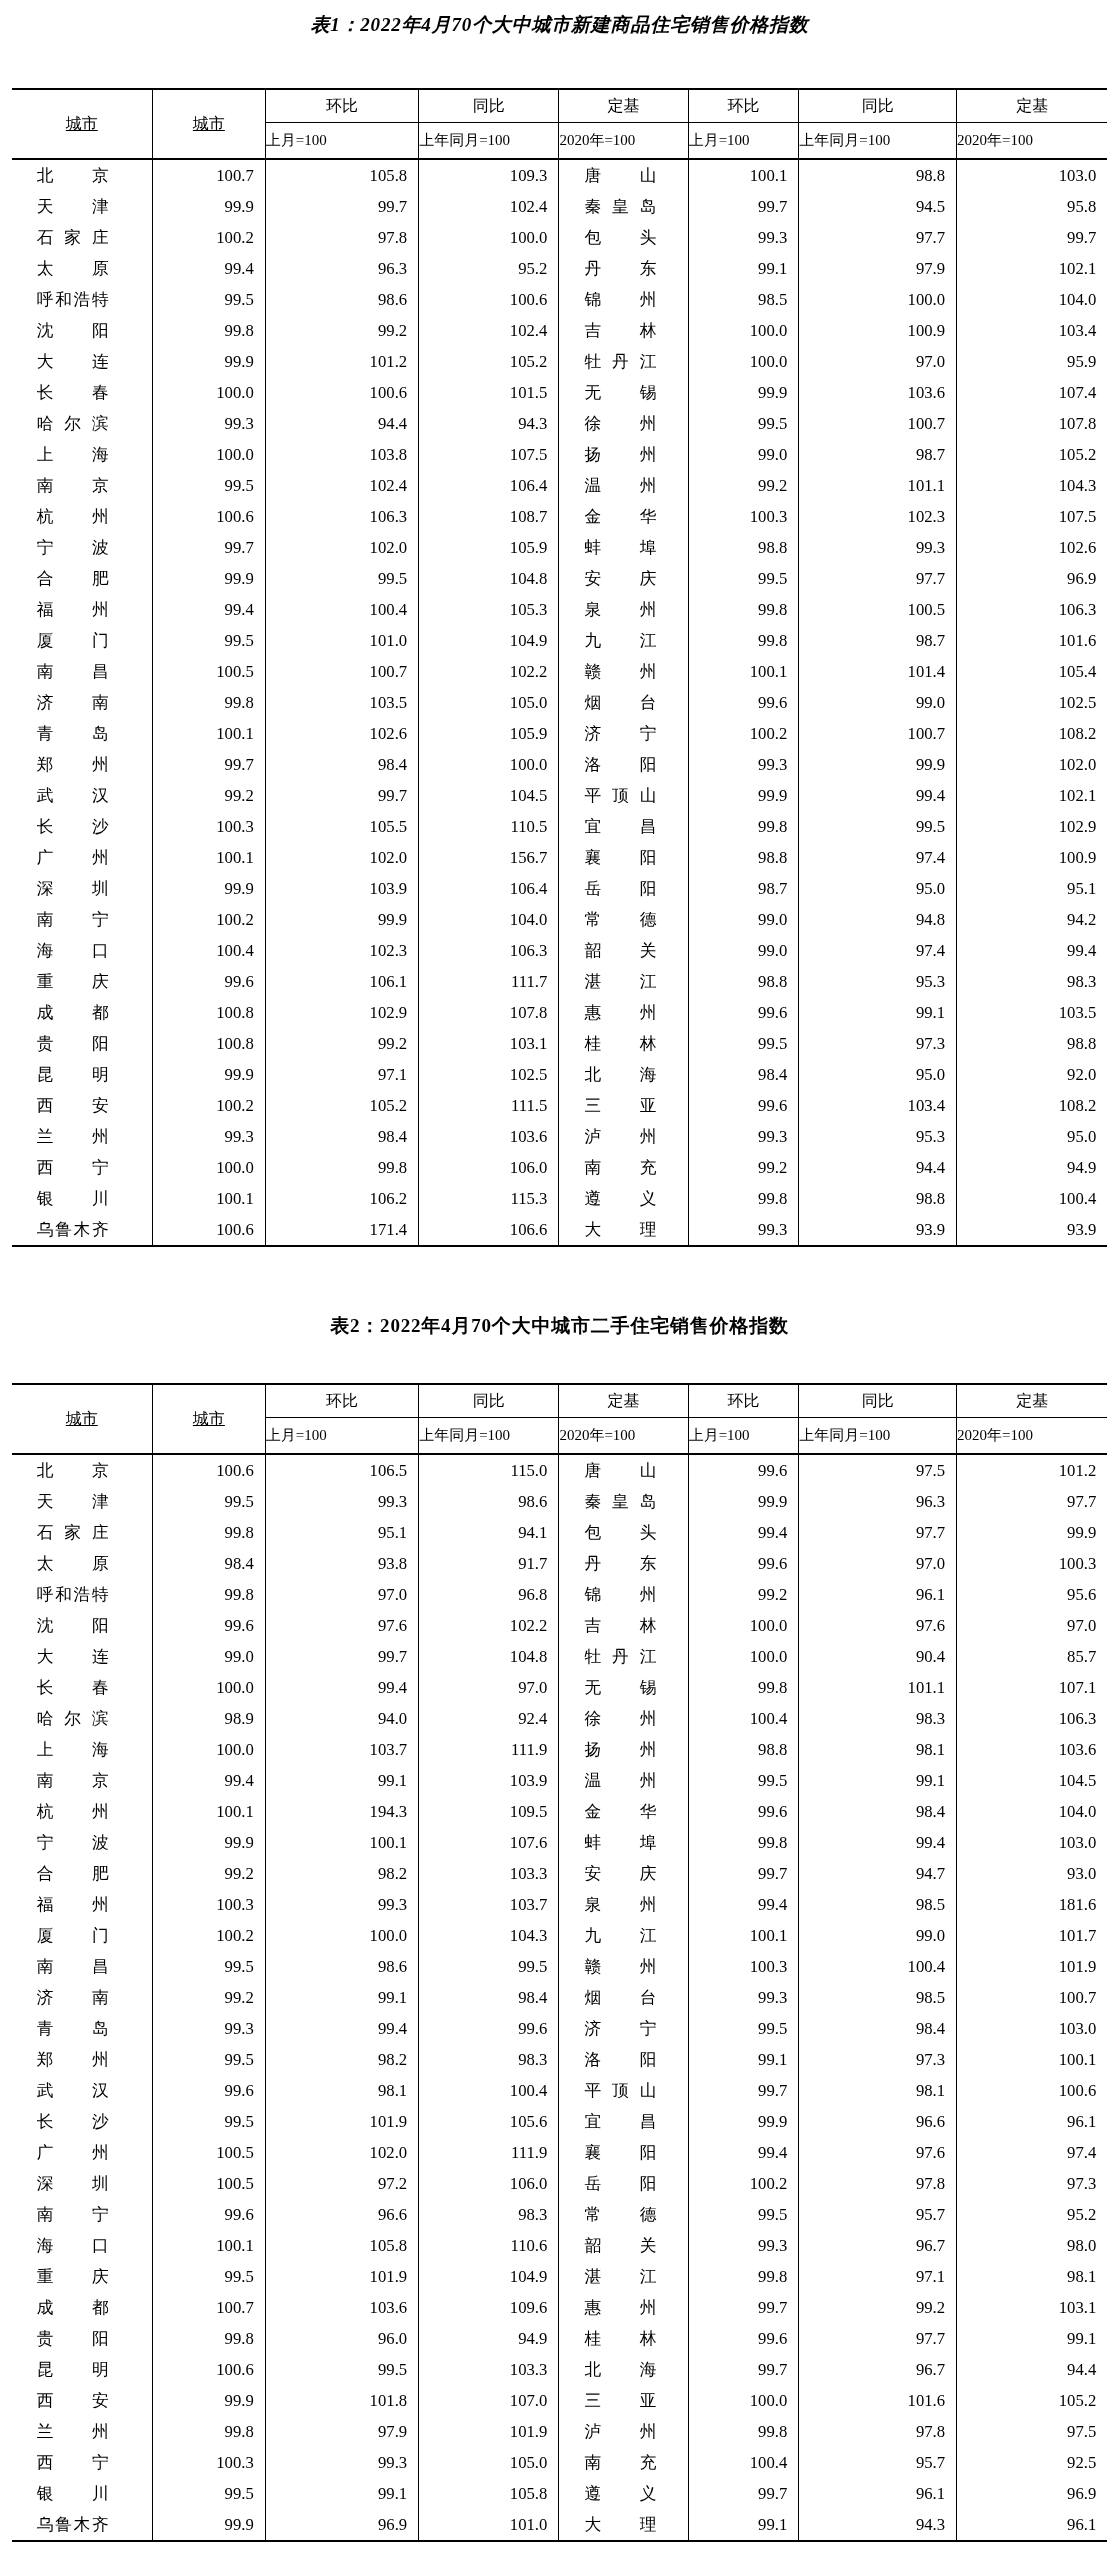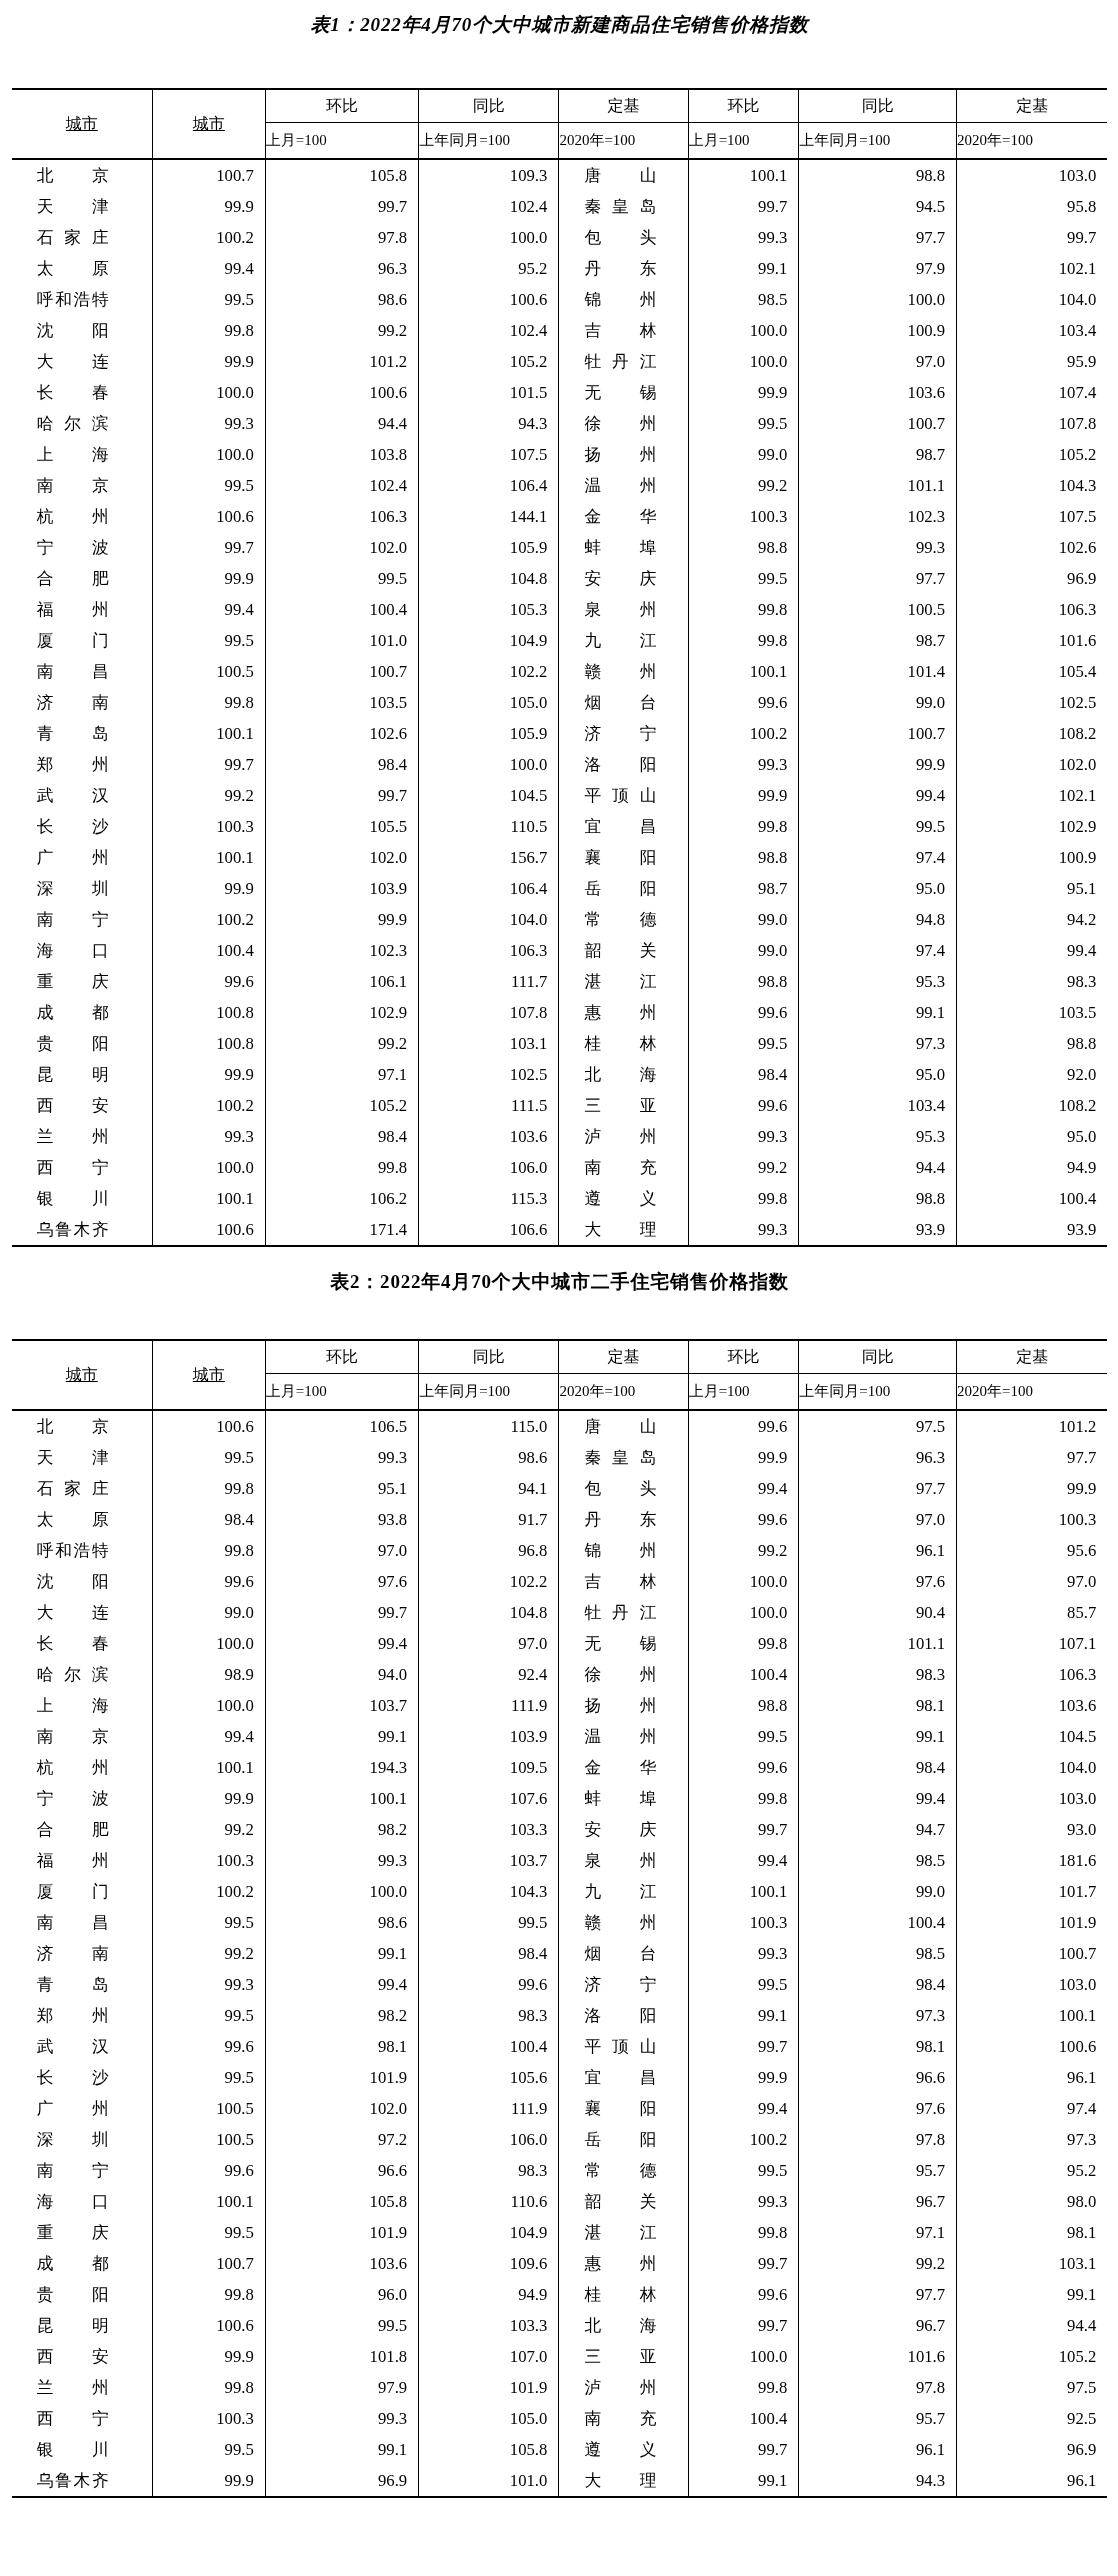--- a/index.html
+++ b/index.html
@@ -10,21 +10,21 @@
     font-family: "Liberation Serif", "DejaVu Serif", serif;
   }
   .doc-title {
     text-align: center;
     font-size: 19px;
     font-weight: bold;
     line-height: 28px;
     letter-spacing: 0.8px;
   }
   #title1 { margin-top: 11px; font-style: italic; }
-  #title2 { margin-top: 21px; }
+  #title2 { margin-top: 65px; }
   .price-table {
     margin: 0 11.7px;
     border-top: 2.5px solid #000;
     border-bottom: 2.5px solid #000;
   }
   #table1 { margin-top: 49px; }
   #table2 { margin-top: 43px; }
   .grid {
     display: grid;
     grid-template-columns: 12.8% 10.3% 14% 12.8% 11.8% 10.1% 14.4% 13.8%;
@@ -323,21 +323,21 @@
       <div class="cell val vl">101.1</div>
       <div class="cell val vl">104.3</div>
       <div class="cell city">
         <span class="cjust">
           <span>杭</span>
           <span>州</span>
         </span>
       </div>
       <div class="cell val vl">100.6</div>
       <div class="cell val vl">106.3</div>
-      <div class="cell val vl">144.1</div>
+      <div class="cell val vl">108.7</div>
       <div class="cell city vl">
         <span class="cjust">
           <span>金</span>
           <span>华</span>
         </span>
       </div>
       <div class="cell val vl">100.3</div>
       <div class="cell val vl">102.3</div>
       <div class="cell val vl">107.5</div>
       <div class="cell city">

